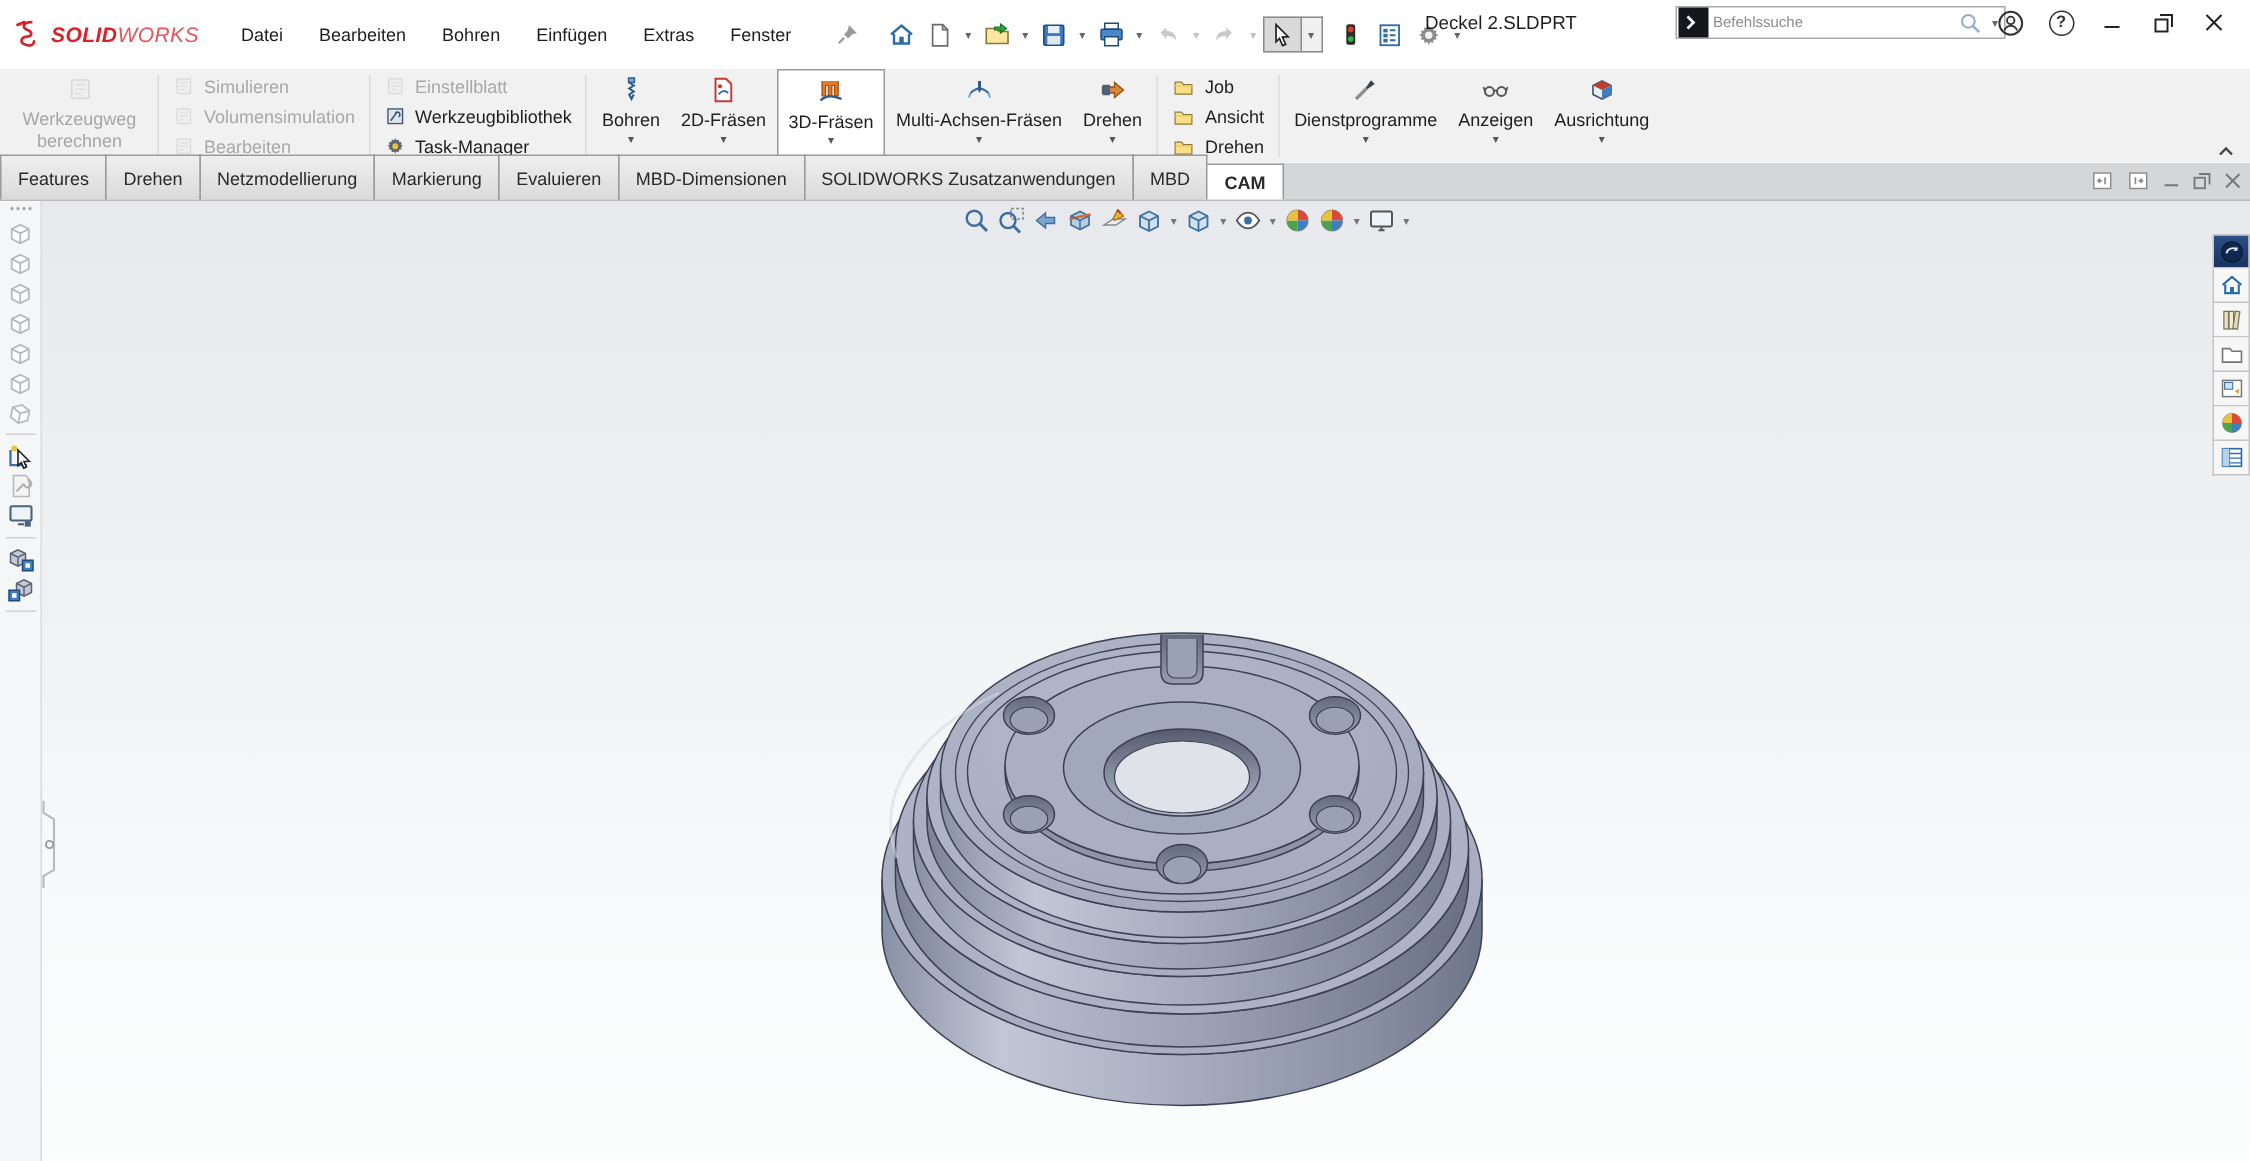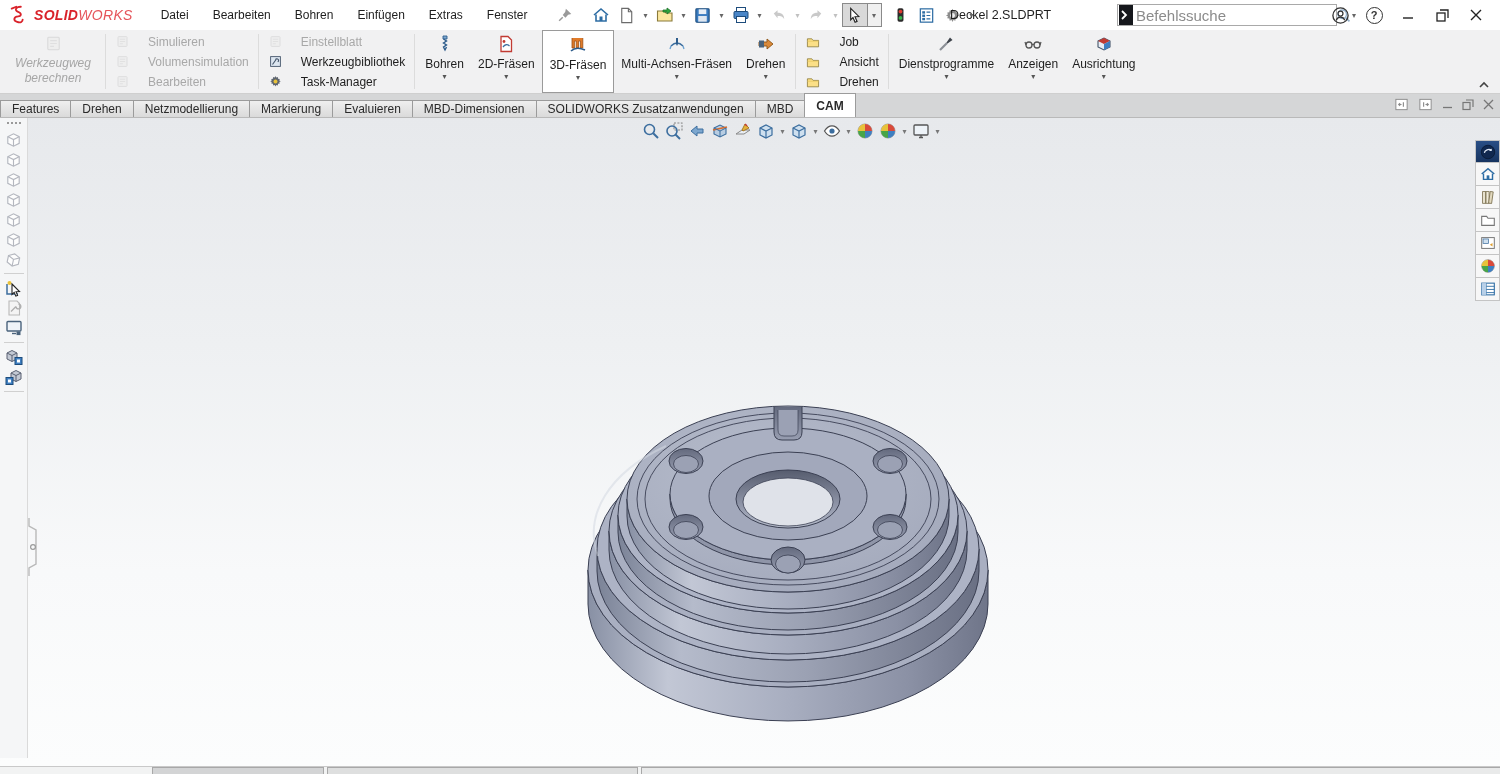--- a/index.html
+++ b/index.html
@@ -1,58 +1,58 @@
 <!DOCTYPE html>
 <html><head>
 <meta charset="utf-8">
 <style>
   * { margin:0; padding:0; box-sizing:border-box; }
   html,body { width:1500px; height:774px; overflow:hidden;
     font-family:"Liberation Sans", sans-serif; font-size:12px; color:#1e1e1e; background:#fff; }
 
   
-  .titlebar { height:30px; display:flex; align-items:center; background:#fff; position:relative; }
+  .titlebar { height:46px; display:flex; align-items:center; background:#fff; position:relative; }
   .brand { display:flex; align-items:center; gap:4px; padding:0 10px 0 8px; }
   .brand .word { font-size:14px; letter-spacing:.3px; }
   .brand .word b { color:#d9222a; font-weight:bold; font-style:italic; }
   .brand .word span { color:#e5555b; font-style:italic; }
   .menubar { display:flex; gap:4px; margin-left:8px; }
   .menu-item { padding:4px 10px; cursor:default; }
   .tb-icons { display:flex; align-items:center; margin-left:14px; }
   .tbtn { width:26px; height:24px; display:flex; align-items:center; justify-content:center; }
   .dd { width:12px; height:24px; display:flex; align-items:center; justify-content:center; color:#666; font-size:8px; }
   .dd.dis { color:#c0c0c0; }
   .tbtn.pressed { background:#d9d9d9; border:1px solid #8a8a8a; }
   .tbtn.pressed-dd { background:#f0f0f0; border:1px solid #8a8a8a; border-left:none; }
   .doc-title { position:absolute; left:950px; top:0; height:30px; display:flex; align-items:center; font-size:12.5px; }
   .searchbox { position:absolute; left:1117px; top:4px; width:220px; height:22px; border:1px solid #a9a9a9; background:#fff; display:flex; align-items:center; }
   .search-cmd { width:20px; height:20px; margin:0 3px 0 1px; background:#15171c; display:flex; align-items:center; justify-content:center; }
-  .searchbox input { border:none; outline:none; flex:1; font-family:"Liberation Sans",sans-serif; font-size:15px; color:#333; }
+  .searchbox input { border:none; outline:none; flex:1; font-family:"Liberation Sans",sans-serif; font-size:10px; color:#333; }
   .searchbox input::placeholder { color:#8b8b8b; }
   .win-icons { position:absolute; right:0; top:0; height:30px; display:flex; align-items:center; gap:6px; padding-right:10px; }
   .win-icons .wbtn { width:28px; height:28px; display:flex; align-items:center; justify-content:center; }
   .help-glyph { width:17px; height:17px; border:1.4px solid #333; border-radius:50%; display:flex; align-items:center; justify-content:center; font-size:11px; font-weight:bold; color:#333; }
 
   
   .ribbon { height:64px; background:#f1f1f2; border-bottom:1px solid #cfcfcf; display:flex; align-items:stretch; position:relative; padding-left:4px; }
   .rsep { width:1px; background:#dcdcdc; margin:4px 3px; }
   .bigbtn { display:flex; flex-direction:column; align-items:center; justify-content:flex-start; padding:4px 7px 0; position:relative; }
   .bigbtn .lbl { margin-top:3px; white-space:nowrap; }
   .bigbtn .caret { margin-top:2px; font-size:8px; color:#555; line-height:8px; }
   .bigbtn.selected { background:#fff; border:1px solid #9a9a9a; }
-  .bigbtn.disabled { color:#a6a6a6;font-style:italic; }
+  .bigbtn.disabled { color:#a6a6a6; }
   .bigbtn.disabled .lbl { color:#a6a6a6; text-align:center; white-space:normal; width:84px; line-height:1.25; }
   .rib-col { display:flex; flex-direction:column; justify-content:center; gap:2px; padding:2px 6px; }
-  .rib-row { display:flex; align-items:center; gap:18px; height:18px; white-space:nowrap; }
+  .rib-row { display:flex; align-items:center; gap:6px; height:18px; white-space:nowrap; }
   .rib-row.disabled { color:#a8a8a8; }
   .collapse-btn { position:absolute; right:8px; bottom:2px; width:16px; height:12px; display:flex; align-items:center; justify-content:center; }
 
   
   .tabrow { height:24px; background:#d5d6d7; border-bottom:1px solid #b9b9b9; display:flex; align-items:flex-end; position:relative; }
-  .tab { height:17px; display:flex; align-items:center; padding:0 11px; background:linear-gradient(#efefef,#dadada); border:1px solid #9b9b9b; border-bottom:none; margin-right:-1px; font-size:12px; color:#2a2a2a; }
+  .tab { height:30px; display:flex; align-items:center; padding:0 11px; background:linear-gradient(#efefef,#dadada); border:1px solid #9b9b9b; border-bottom:none; margin-right:-1px; font-size:12px; color:#2a2a2a; }
   .tab.active { background:#fff; font-weight:bold; height:24px; }
   .tabrow-right { position:absolute; right:6px; top:3px; display:flex; align-items:center; gap:9px; color:#6e6e6e; }
   .tabrow-right .twbtn { display:flex; align-items:center; justify-content:center; }
 
   
   .main { position:relative; height:648px; background:linear-gradient(#e7e9ec 0%, #eef0f2 35%, #f8f9fa 70%, #fcfdfd 100%); }
   .left-strip { position:absolute; left:0; top:0; width:28px; height:640px; background:#f5f6f7; border-right:1px solid #dadada; display:flex; flex-direction:column; align-items:center; }
   .grip { width:16px; height:4px; margin:3px 0 4px; background-image:radial-gradient(circle, #9a9a9a 1px, transparent 1.1px); background-size:4px 4px; }
   .lbtn { width:24px; height:20px; display:flex; align-items:center; justify-content:center; margin:0; }
   .lsep { width:20px; height:1px; background:#d0d0d0; margin:4px 0; }

